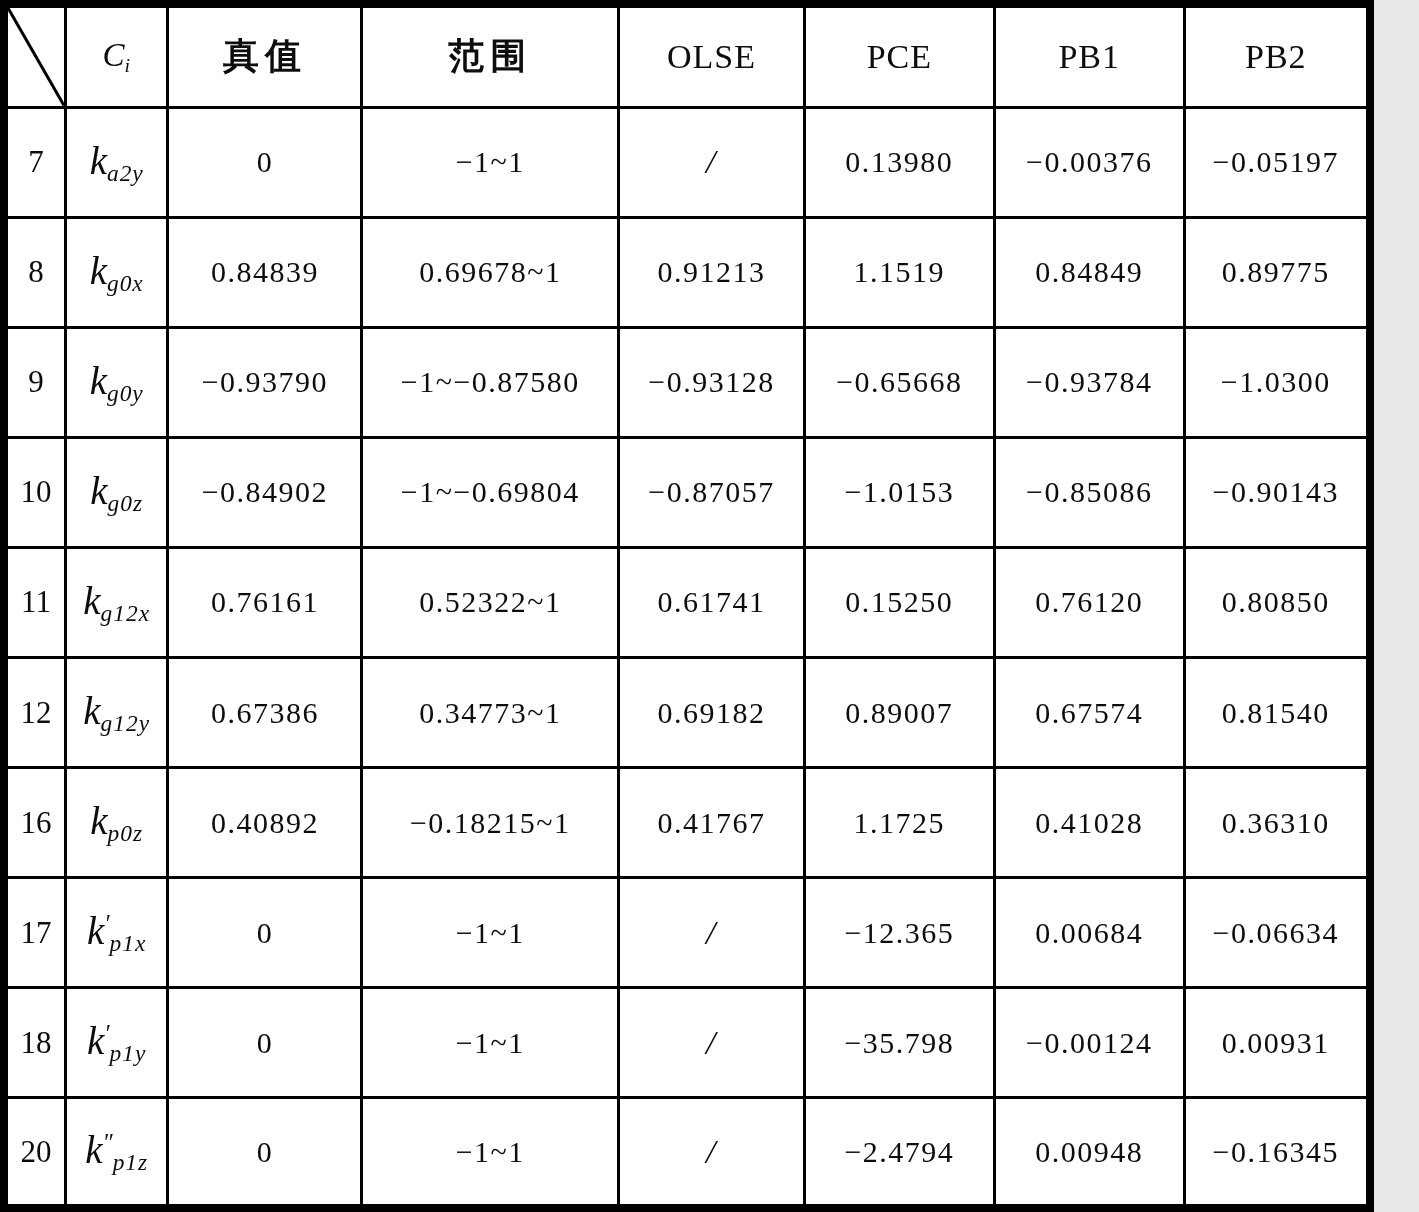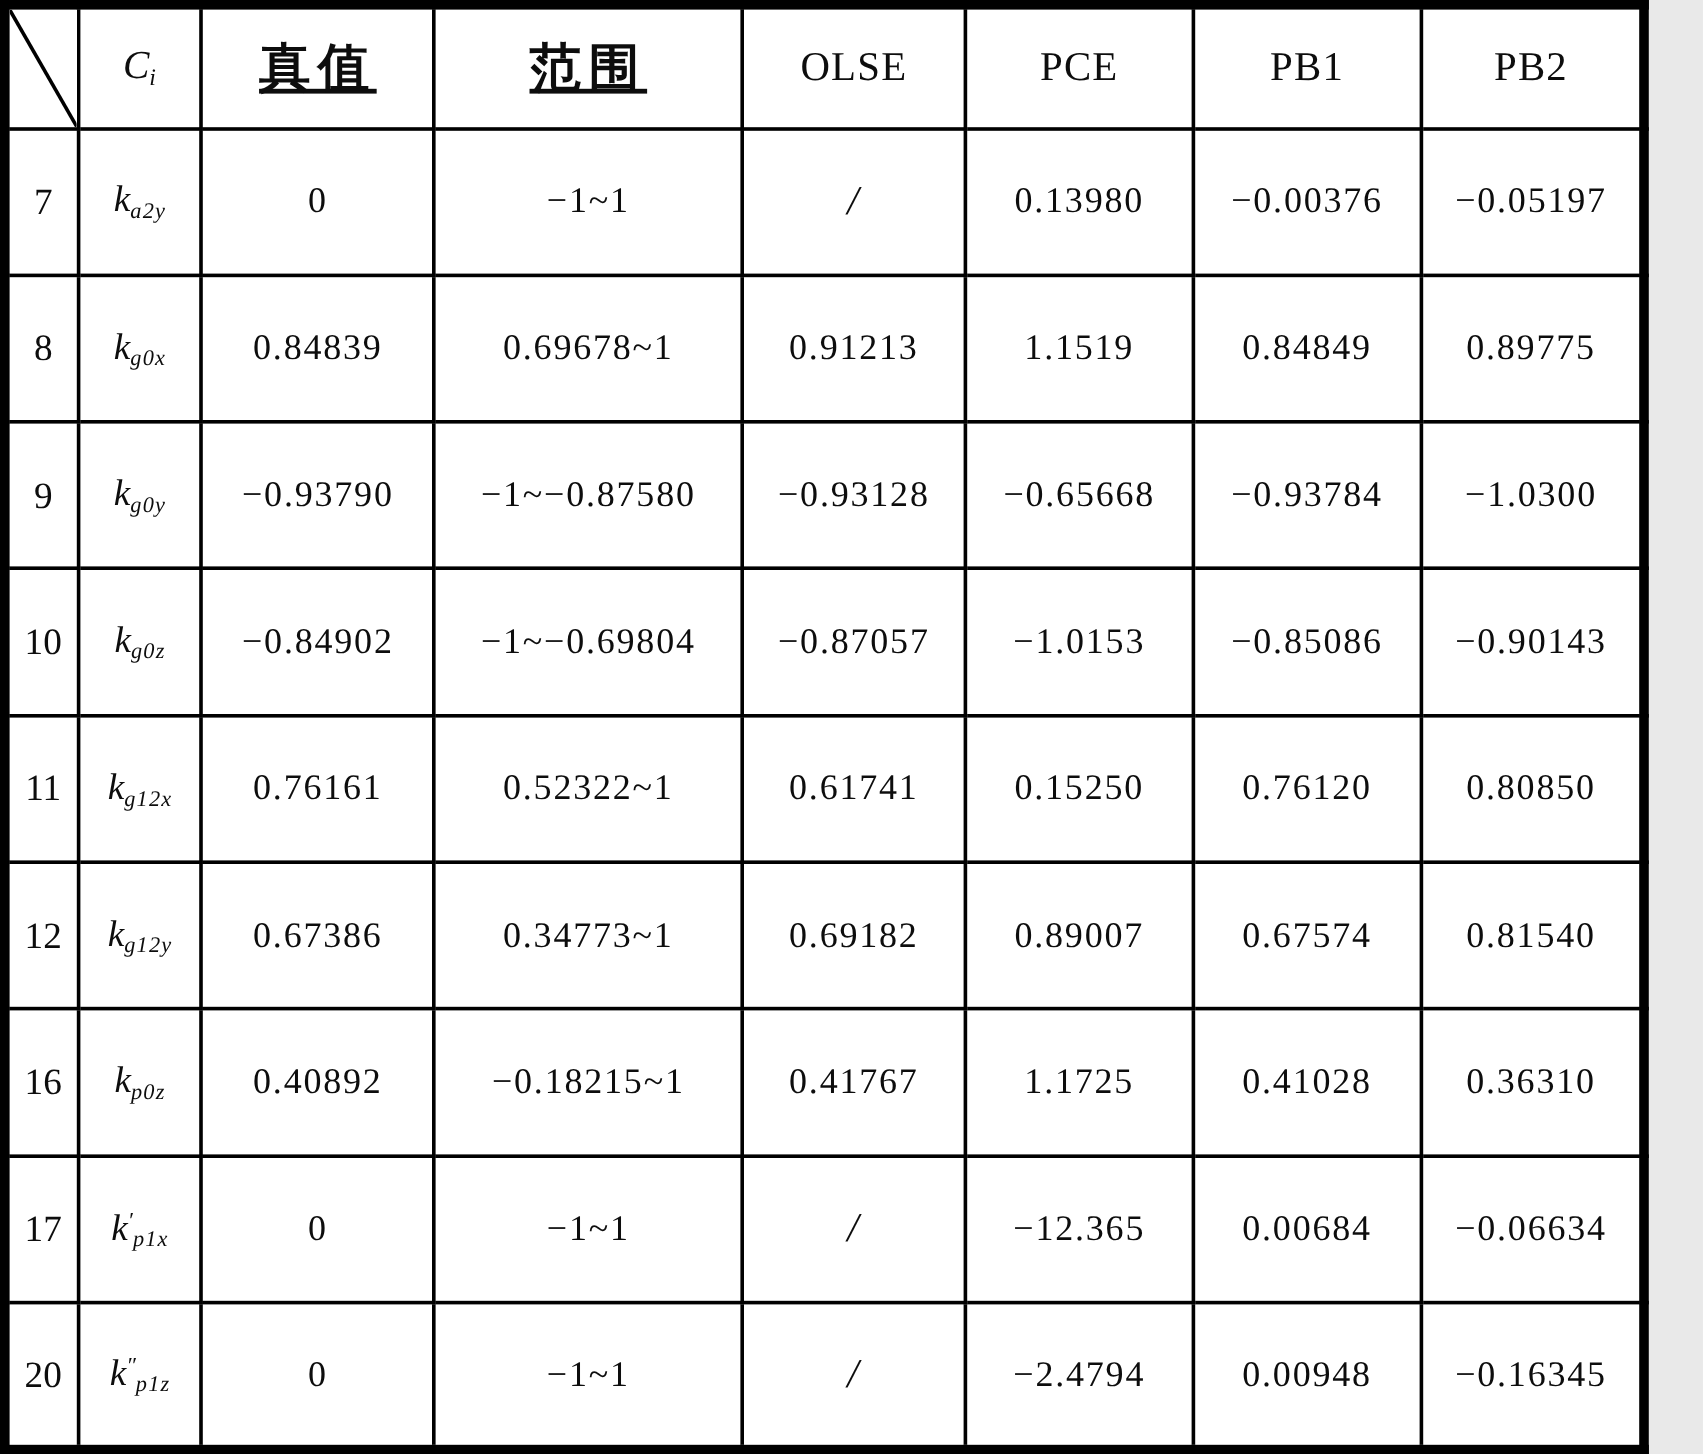--- a/index.html
+++ b/index.html
@@ -18,27 +18,27 @@
   table.est th, table.est td{
     border:3px solid #000;
     text-align:center;vertical-align:middle;
     padding:0;overflow:hidden;
     background:#ffffff;
   }
   thead tr{height:103px;}
   tbody tr{height:79px;}
   .hdr-cjk{
     font-family:"Liberation Sans","DejaVu Sans",sans-serif;
-    font-weight:bold;font-size:43px;letter-spacing:6px;text-decoration:underline;
+    font-weight:bold;font-size:36px;letter-spacing:6px;
   }
   .hdr-lat{font-size:34px;letter-spacing:1px;font-weight:normal;}
   .hdr-ci{font-size:33px;font-style:italic;font-weight:normal;}
   .hdr-ci .psub{font-style:italic;}
   .rownum{font-size:31px;}
-  .param{font-size:31px;font-style:italic;white-space:nowrap;}
+  .param{font-size:39px;font-style:italic;white-space:nowrap;}
   .pbase{font-style:italic;}
   .pprime{font-size:0.62em;vertical-align:0.5em;letter-spacing:0;}
   .psub{font-size:0.60em;vertical-align:-0.30em;letter-spacing:1px;}
   .val{font-size:30px;letter-spacing:1.5px;white-space:nowrap;}
   .slash{font-size:34px;font-style:italic;}
   .corner{position:relative;}
   .corner svg{position:absolute;left:0;top:0;width:100%;height:100%;display:block;}
 </style>
 </head>
 <body>
@@ -157,20 +157,30 @@
         <td class="rownum">17</td>
         <td class="param"><span class="pbase">k</span><span class="pprime">′</span><span class="psub">p1x</span></td>
         <td class="val">0</td>
         <td class="val">−1~1</td>
         <td class="val slash">/</td>
         <td class="val">−12.365</td>
         <td class="val">0.00684</td>
         <td class="val">−0.06634</td>
       </tr>
 
+      <tr>
+        <td class="rownum">18</td>
+        <td class="param"><span class="pbase">k</span><span class="pprime">′</span><span class="psub">p1y</span></td>
+        <td class="val">0</td>
+        <td class="val">−1~1</td>
+        <td class="val slash">/</td>
+        <td class="val">−35.798</td>
+        <td class="val">−0.00124</td>
+        <td class="val">0.00931</td>
+      </tr>
 
 
       <tr>
         <td class="rownum">20</td>
         <td class="param"><span class="pbase">k</span><span class="pprime">″</span><span class="psub">p1z</span></td>
         <td class="val">0</td>
         <td class="val">−1~1</td>
         <td class="val slash">/</td>
         <td class="val">−2.4794</td>
         <td class="val">0.00948</td>

